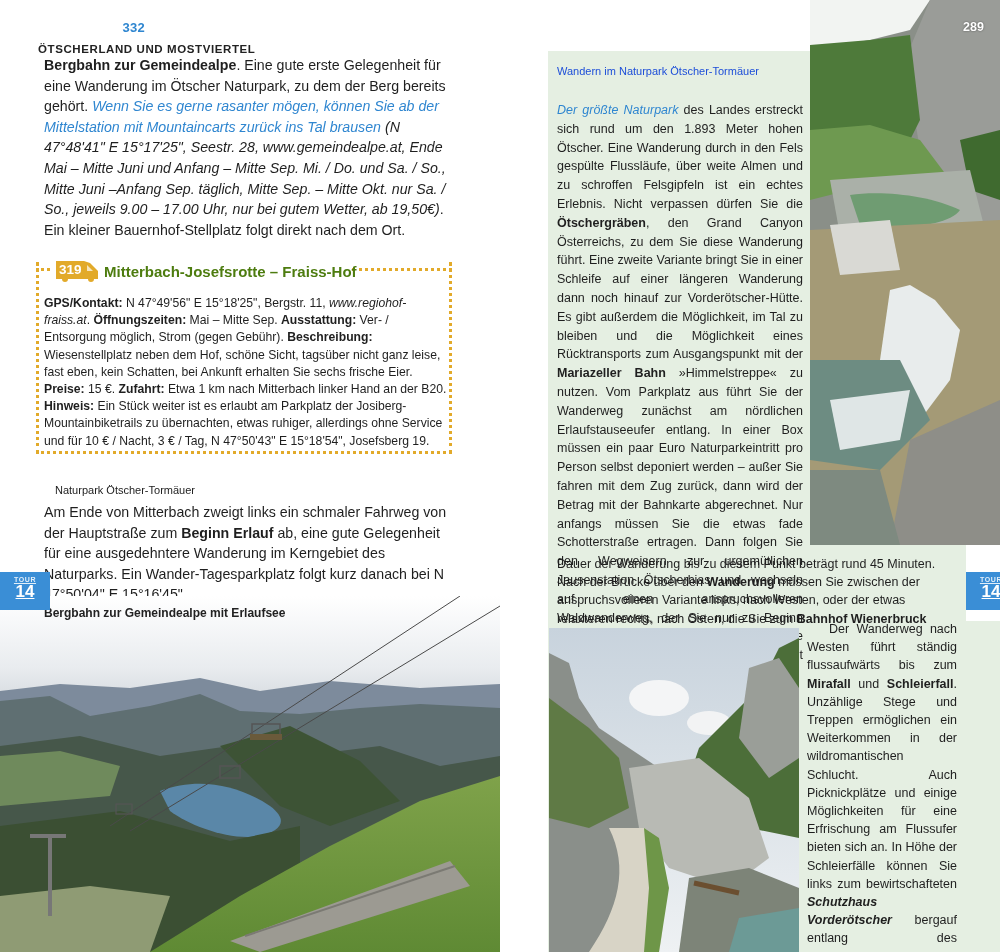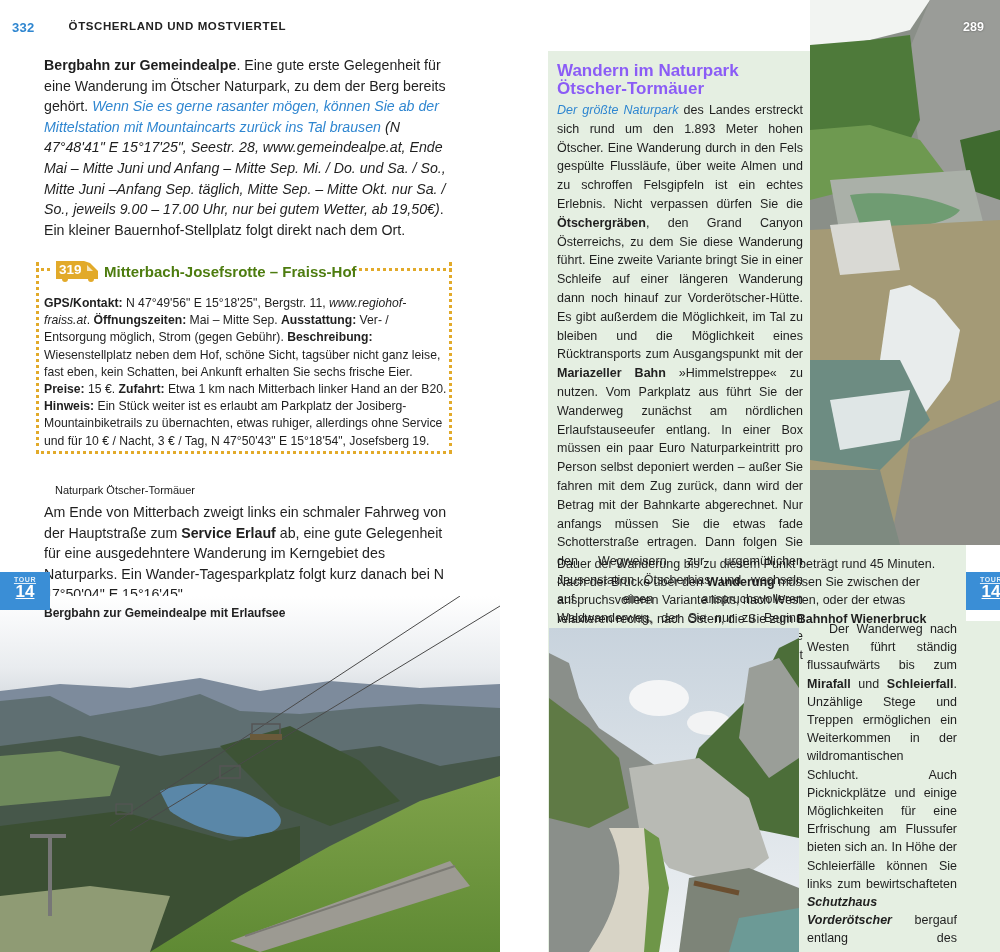--- a/index.html
+++ b/index.html
@@ -4,21 +4,21 @@
 <style>
   * { box-sizing: border-box; margin: 0; padding: 0; }
   html, body { width: 1000px; height: 952px; overflow: hidden; background: #ffffff; }
   body { font-family: "Liberation Sans", sans-serif; color: #1c1c1c; position: relative; }
 
   .page { position: absolute; top: 0; height: 952px; }
   .page-left { left: 0; width: 500px; background: #fff; }
   .page-right { left: 500px; width: 500px; background: #fff; }
 
   
-  .running-head { position: absolute; top: 20px; left: 12px; display: flex; align-items: flex-start; gap: 8px; }
+  .running-head { position: absolute; top: 20px; left: 12px; display: flex; align-items: center; gap: 8px; flex-direction: column; }
   .page-num-left { color: #2f86d0; font-weight: bold; font-size: 13px; letter-spacing: 0.3px; }
   .running-title { font-size: 11.5px; font-weight: bold; letter-spacing: 0.6px; color: #222; padding-left: 26px; }
 
   .body-text { position: absolute; left: 44px; width: 410px; font-size: 14.2px; line-height: 20.6px; color: #1f1f1f; }
   .body-text b { font-weight: bold; }
   .blue-it { color: #2f86d0; font-style: italic; margin-top: 13px; }
   .it { font-style: italic; }
 
   .p1 { top: 55px; }
 
@@ -45,21 +45,21 @@
 
   .caption-left { position: absolute; left: 44px; top: 606px; font-size: 12px; font-weight: bold; color: #222; }
 
   
   .photo-lift { position: absolute; left: 0; top: 596px; width: 500px; height: 356px; overflow: hidden; }
 
   
   .green-box { position: absolute; left: 548px; top: 51px; width: 262px; height: 570px; background: #e5efe2; }
   .green-box-bottom { position: absolute; left: 548px; top: 621px; width: 452px; height: 331px; background: #e5efe2; }
   .green-box-ext { position: absolute; left: 548px; top: 545px; width: 418px; height: 80px; background: #e5efe2; }
-  .box-title { position: absolute; left: 557px; top: 62px; width: 250px; color: #8b5cf6; font-weight: bold; font-size: 17px; line-height: 18px; }
+  .box-title { position: absolute; left: 557px; top: 62px; width: 250px; color: #1d4ed8; font-weight: normal; font-size: 11px; line-height: 18px; }
   .box-text { position: absolute; left: 557px; top: 101px; width: 246px; font-size: 12.5px; line-height: 18.8px; text-align: justify; color: #1f1f1f; }
   .box-text-wide { position: absolute; left: 557px; top: 555px; width: 400px; font-size: 12.5px; line-height: 18.2px; color: #1f1f1f; }
   .box-text-col { position: absolute; left: 807px; top: 620px; width: 150px; font-size: 12.5px; line-height: 18.2px; text-align: justify; color: #1f1f1f; }
 
   .photo-falls { position: absolute; left: 810px; top: 0; width: 190px; height: 545px; overflow: hidden; }
   .page-num-right { position: absolute; left: 963px; top: 20px; color: #fff; font-weight: bold; font-size: 12.5px; text-shadow: 0 0 2px rgba(0,0,0,0.5); }
   .photo-gorge { position: absolute; left: 549px; top: 628px; width: 250px; height: 324px; overflow: hidden; }
 </style>
 </head>
 <body>
@@ -86,21 +86,21 @@
       <span class="camp-num">319</span>
     </div>
     <span class="camp-title">Mitterbach-Josefsrotte – Fraiss-Hof</span>
   </div>
   <div class="camp-text">
     <b>GPS/Kontakt:</b><span> N 47°49'56" E 15°18'25", Bergstr. 11, </span><span class="it">www.regiohof-fraiss.at</span>. <b>Öffnungszeiten:</b><span> Mai – Mitte Sep. </span><b>Ausstattung:</b><span> Ver- / Entsorgung möglich, Strom (gegen Gebühr). </span><b>Beschreibung:</b><span> Wiesenstellplatz neben dem Hof, schöne Sicht, tagsüber nicht ganz leise, fast eben, kein Schatten, bei Ankunft erhalten Sie sechs frische Eier. </span><b>Preise:</b><span> 15 €.</span> <b>Zufahrt:</b><span> Etwa 1 km nach Mitterbach linker Hand an der B20. </span><b>Hinweis:</b><span> Ein Stück weiter ist es erlaubt am Parkplatz der Josiberg-Mountainbiketrails zu übernachten, etwas ruhiger, allerdings ohne Service und für 10 € / Nacht, 3 € / Tag, N 47°50'43" E 15°18'54", Josefsberg 19.</span>
   </div>
 
   <div class="h-naturpark">Naturpark Ötscher-Tormäuer</div>
   <div class="body-text p2">
-    <span>Am Ende von Mitterbach zweigt links ein schmaler Fahrweg von der Hauptstraße zum </span><b>Service Erlauf</b><span> ab, eine gute Gelegenheit für eine ausgedehntere Wanderung im Kerngebiet des Naturparks. Ein Wander-Tagesparkplatz folgt kurz danach bei N 47°50'04" E 15°16'45".</span>
+    <span>Am Ende von Mitterbach zweigt links ein schmaler Fahrweg von der Hauptstraße zum </span><b>Beginn Erlauf</b><span> ab, eine gute Gelegenheit für eine ausgedehntere Wanderung im Kerngebiet des Naturparks. Ein Wander-Tagesparkplatz folgt kurz danach bei N 47°50'04" E 15°16'45".</span>
   </div>
 
   <div class="photo-lift">
     <svg width="500" height="356" viewBox="0 0 500 356" preserveAspectRatio="none">
       <defs>
         <linearGradient id="sky1" x1="0" y1="0" x2="0" y2="1">
           <stop offset="0" stop-color="#ffffff"></stop>
           <stop offset="0.2" stop-color="#e9ecef"></stop>
           <stop offset="0.45" stop-color="#b9c0c8"></stop>
           <stop offset="0.6" stop-color="#9aa4ae"></stop>

